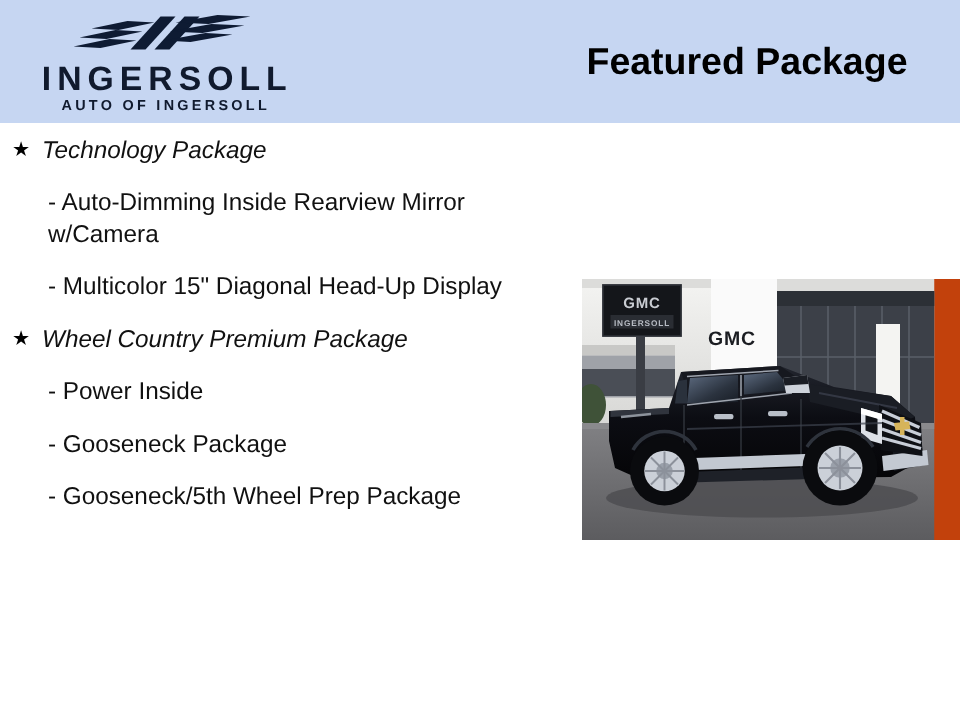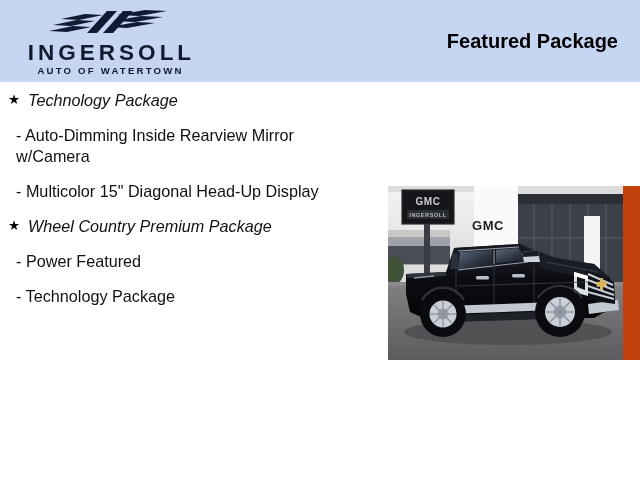--- a/index.html
+++ b/index.html
@@ -60,25 +60,25 @@
     font-weight: bold;
     letter-spacing: 2.2px;
     color: #101a2e;
     line-height: 1.25;
     margin-top: 1px;
     white-space: nowrap;
     text-indent: 2px;
   }
 
   .header-title {
-    font-size: 20px;
+    font-size: 25px;
     font-weight: bold;
     color: #000000;
     letter-spacing: 0px;
-    padding-right: 22px;
+    padding-right: 35px;
     white-space: nowrap;
   }
 
   
   .content {
     position: absolute;
     left: 0; top: 82px;
     width: 640px;
     height: 398px;
   }
@@ -110,21 +110,21 @@
     line-height: 1.55;
     color: #000000;
   }
   .spec-item.level-pkg .spec-text {
     flex: 1 1 auto;
     font-style: italic;
   }
 
   
   .spec-item.level-sub {
-    padding-left: 16px;
+    padding-left: 32px;
     margin-bottom: 14px;
   }
   .spec-item.level-sub .spec-text {
     flex: 1 1 auto;
     max-width: 330px;
   }
 
   
   .vehicle-photo {
     position: absolute;
@@ -154,21 +154,21 @@
           <path d="M40 28 L60 6 L70 6 L50 28 Z"></path>
           <path d="M56 28 L76 6 L86 6 L66 28 Z"></path>
 
           <path d="M70 10 L98 5 L120 6 L92 11 Z"></path>
           <path d="M66 16 L94 11 L116 12 L88 17 Z"></path>
           <path d="M62 22 L90 17 L108 18 L80 23 Z"></path>
         </g>
       </svg>
     </span>
     <span class="brand-name">INGERSOLL</span>
-    <span class="brand-sub">AUTO OF WATERTOWN</span>
+    <span class="brand-sub">AUTO OF INGERSOLL</span>
   </div>
 
   <div class="header-title">Featured Package</div>
 </div>
 
 <div class="content">
 
   <ul class="spec-list">
       <li class="spec-item level-pkg">
         <span class="star-bullet">★</span>
@@ -178,24 +178,27 @@
         <span class="spec-text">- Auto-Dimming Inside Rearview Mirror w/Camera</span>
       </li>
       <li class="spec-item level-sub">
         <span class="spec-text">- Multicolor 15" Diagonal Head-Up Display</span>
       </li>
       <li class="spec-item level-pkg">
         <span class="star-bullet">★</span>
         <span class="spec-text">Wheel Country Premium Package</span>
       </li>
       <li class="spec-item level-sub">
-        <span class="spec-text">- Power Featured</span>
-      </li>
-      <li class="spec-item level-sub">
-        <span class="spec-text">- Technology Package</span>
+        <span class="spec-text">- Power Inside</span>
+      </li>
+      <li class="spec-item level-sub">
+        <span class="spec-text">- Gooseneck Package</span>
+      </li>
+      <li class="spec-item level-sub">
+        <span class="spec-text">- Gooseneck/5th Wheel Prep Package</span>
       </li>
     </ul>
 
   <div class="vehicle-photo">
     <svg viewBox="0 0 235 174" width="235" height="174" aria-hidden="true">
       <defs>
         <linearGradient id="bodyGrad" x1="0" y1="0" x2="0" y2="1">
           <stop offset="0%" stop-color="#22252e"></stop>
           <stop offset="45%" stop-color="#0c0d13"></stop>
           <stop offset="100%" stop-color="#050507"></stop>

